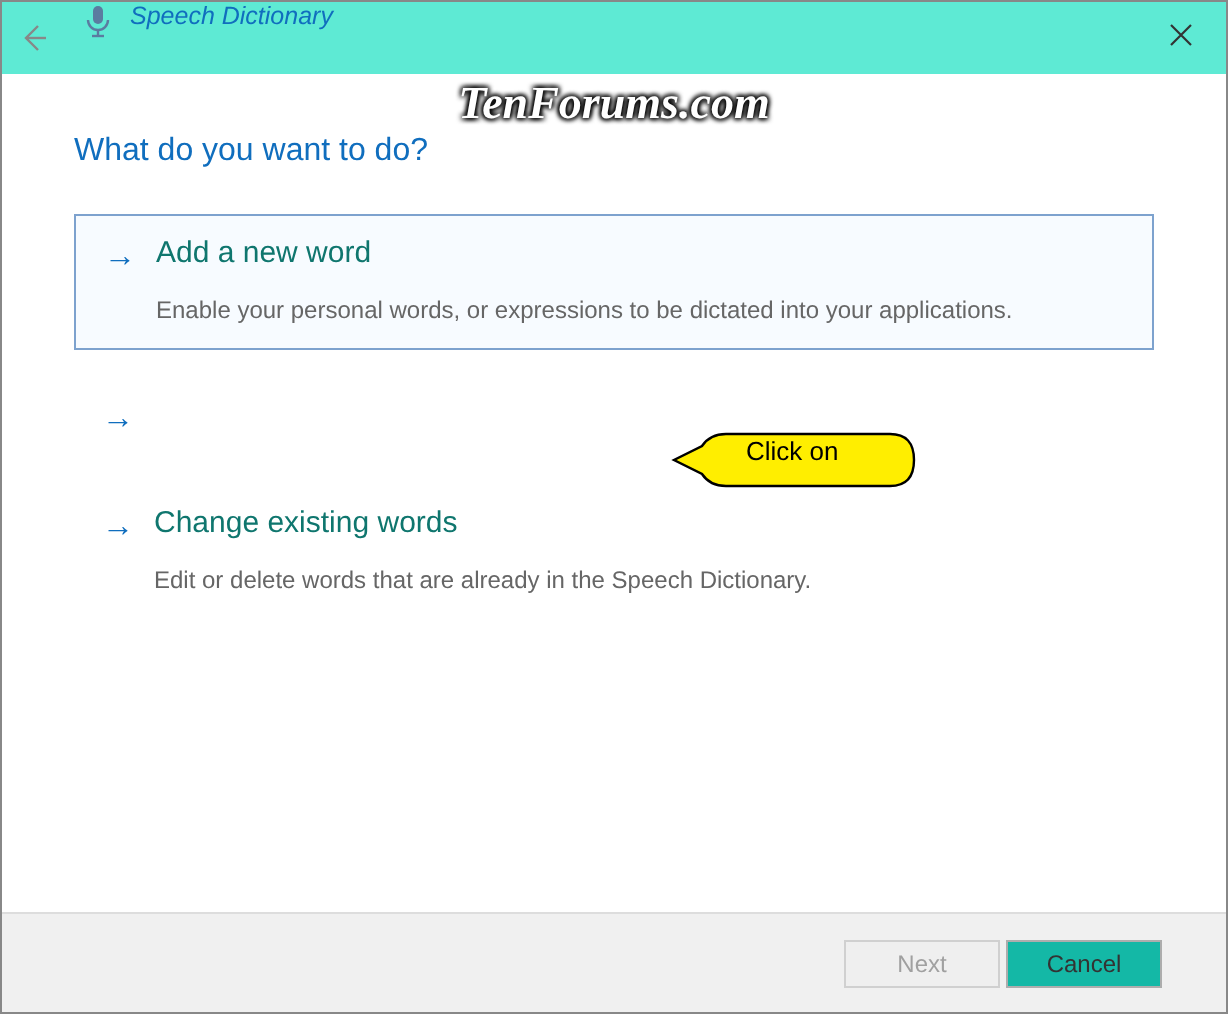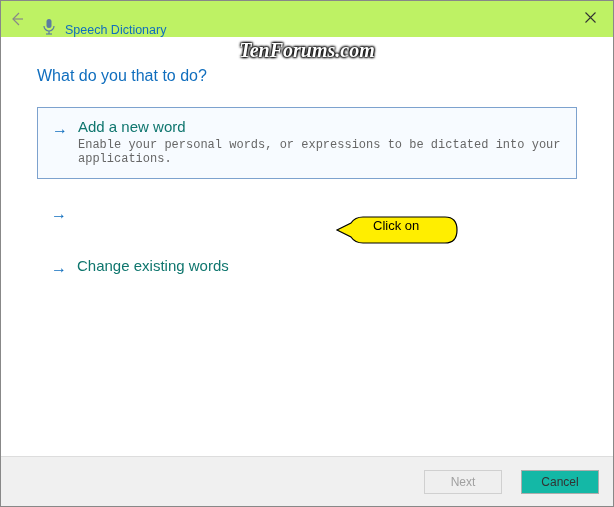--- a/index.html
+++ b/index.html
@@ -7,24 +7,25 @@
     font-family: "Segoe UI", Tahoma, sans-serif;
     background: #fff;
     width: 614px;
     height: 507px;
     overflow: hidden;
     position: relative;
     border: 1px solid #888;
   }
   .titlebar {
     height: 36px;
-    background: #bef264;
-    position: relative;
-    display: flex;
-    align-items: flex-end;
+    background: #5eead4;
+    position: relative;
+    display: flex;
+    align-items: flex-start;
+    font-style: italic;
   }
   .back-btn {
     width: 32px;
     height: 36px;
     display: flex;
     align-items: center;
     justify-content: center;
     color: #666;
     font-size: 16px;
   }
@@ -53,21 +54,21 @@
     justify-content: center;
     color: #333;
     font-size: 13px;
   }
   .watermark {
     position: absolute;
     left: 50%;
     top: 38px;
     transform: translateX(-50%);
     color: #fff;
-    font-size: 20px;
+    font-size: 23px;
     font-weight: 600;
     font-style: italic;
     font-family: Georgia, serif;
     text-shadow: 1px 1px 2px rgba(0,0,0,0.85), -1px -1px 2px rgba(0,0,0,0.85), 1px -1px 2px rgba(0,0,0,0.85), -1px 1px 2px rgba(0,0,0,0.85);
     z-index: 5;
     pointer-events: none;
   }
   .content {
     padding: 30px 36px 0 36px;
   }
@@ -102,22 +103,21 @@
   }
   .opt-title {
     color: #0f766e;
     font-size: 15px;
     font-weight: 400;
   }
   .opt-desc {
     color: #666;
     font-size: 12px;
     margin-left: 26px;
-    margin-top: 2px;
-    font-family: Liberation Mono, monospace;
+    margin-top: 12px;
   }
   .callout {
     position: absolute;
     left: 334px;
     top: 210px;
     width: 128px;
     height: 38px;
     z-index: 6;
     pointer-events: none;
   }
@@ -134,22 +134,22 @@
     position: absolute;
     bottom: 0;
     left: 0;
     right: 0;
     height: 50px;
     background: #f0f0f0;
     border-top: 1px solid #ddd;
     display: flex;
     justify-content: flex-end;
     align-items: center;
-    padding-right: 14px;
-    gap: 19px;
+    padding-right: 32px;
+    gap: 3px;
   }
   .btn {
     min-width: 78px;
     height: 24px;
     font-size: 12px;
     border: 1px solid #adadad;
     background: #14b8a6;
     color: #333;
     cursor: pointer;
     font-family: inherit;
@@ -183,41 +183,42 @@
   <div class="close-btn">
     <svg width="11" height="11" viewBox="0 0 11 11">
         <path d="M0.5 0.5 L10.5 10.5 M10.5 0.5 L0.5 10.5" stroke="#333" stroke-width="1.1"></path>
       </svg>
   </div>
 </div>
 
 <div class="watermark">TenForums.com</div>
 
 <div class="content">
-  <div class="heading">What do you that to do?</div>
+  <div class="heading">What do you want to do?</div>
 
   <div class="option selected">
     <div class="opt-row">
       <span class="arrow">→</span>
       <span class="opt-title">Add a new word</span>
     </div>
     <div class="opt-desc">Enable your personal words, or expressions to be dictated into your applications.</div>
   </div>
 
   <div class="option">
     <div class="opt-row">
       <span class="arrow">→</span>
     </div>
   </div>
 
   <div class="option">
     <div class="opt-row">
       <span class="arrow">→</span>
       <span class="opt-title">Change existing words</span>
     </div>
+    <div class="opt-desc">Edit or delete words that are already in the Speech Dictionary.</div>
   </div>
 </div>
 
 <div class="callout">
   <svg width="128" height="38" viewBox="0 0 128 38">
     <path d="M28 6 
              Q20 6 16 12
              L2 19
              L16 26
              Q20 32 28 32

